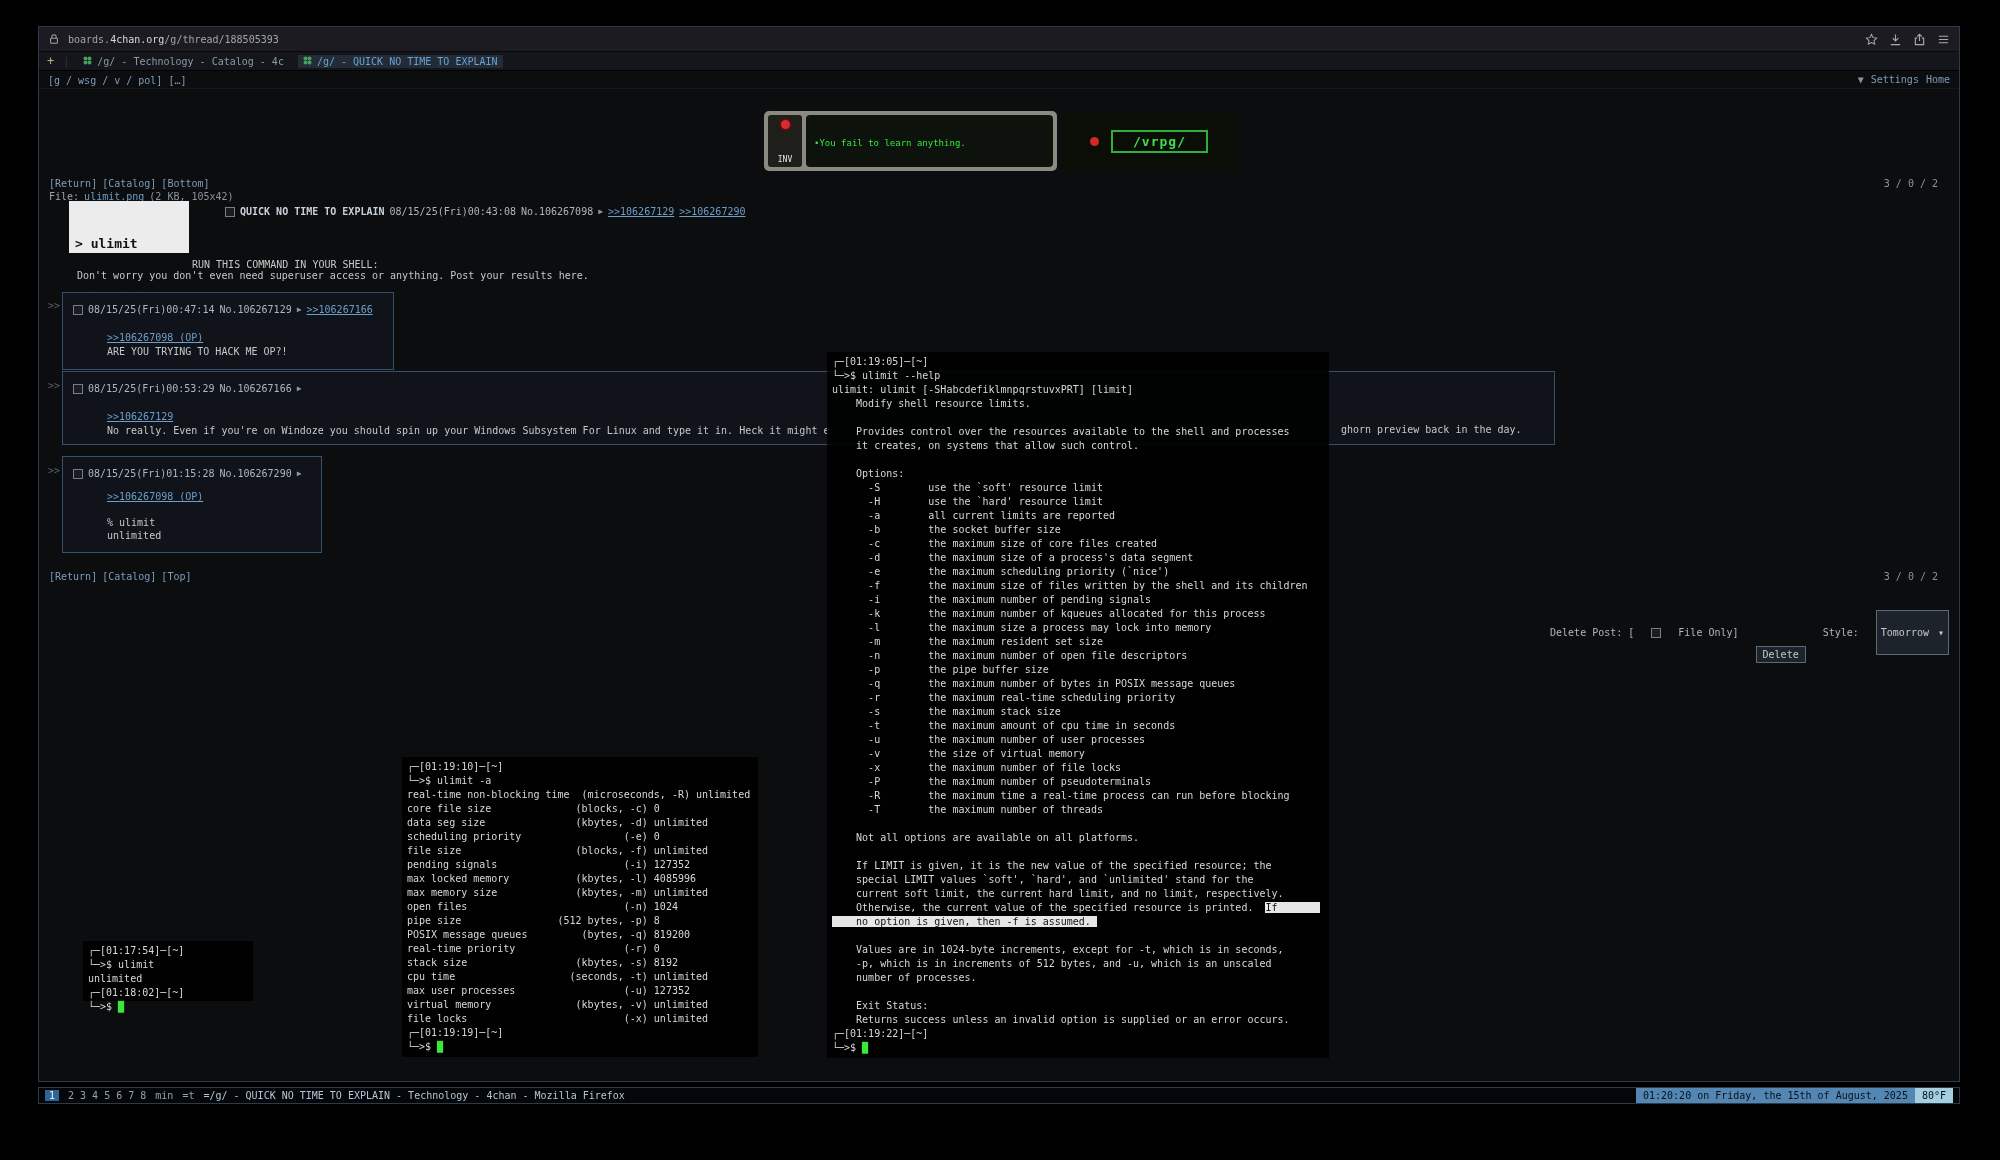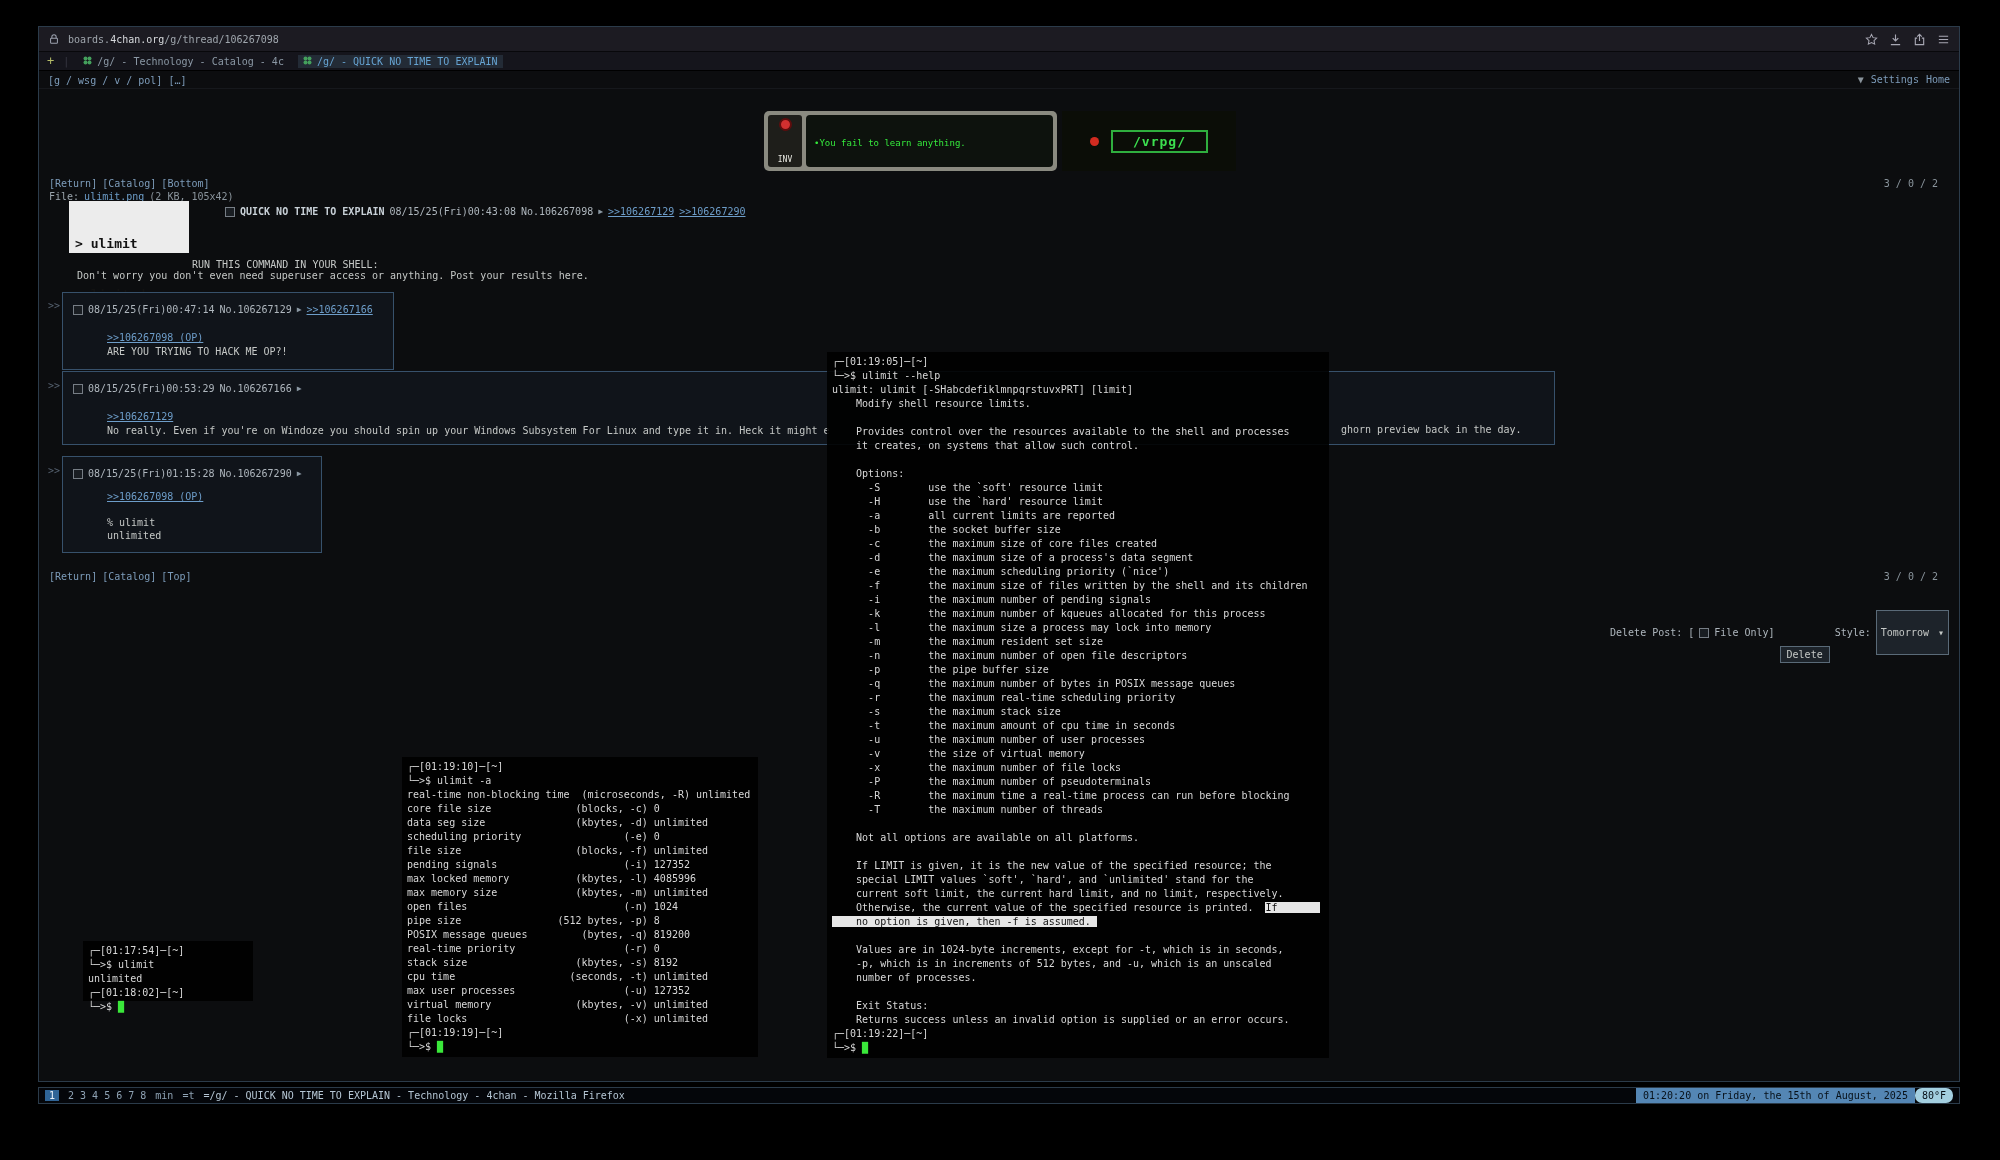--- a/index.html
+++ b/index.html
@@ -71,21 +71,21 @@
            padding:10px 10px 0; }
   .post-head { display:flex; align-items:center; gap:5px; color:#aeb6bd; white-space:nowrap; }
   blockquote { margin:15px 0 0 34px; }
   .r3 blockquote { margin-top:10px; }
   .ptext { margin-top:1px; white-space:pre; }
   .r3 .ptext { margin-top:13px; }
   .r3 .ptext2 { margin-top:0; }
   .tail { position:absolute; left:1278px; top:51px; white-space:pre; }
 
   .delete-row { position:absolute; right:10px; top:531px; display:flex;
-                align-items:center; gap:5px; color:#aeb6bd; }
+                align-items:center; gap:17px; color:#aeb6bd; }
   .btn { border:1px solid #5a6a78; background:#1d232a; padding:1px 6px; color:#c5c8c6; cursor:pointer;margin-top:44px; }
   .select { border:1px solid #5a6a78; background:#1d232a; padding:15px 4px; color:#c5c8c6;
             display:flex; gap:9px; align-items:center; cursor:pointer; }
 
   
   .terminal { position:absolute; background:rgba(0,0,0,0.9); color:#d8d8d8;
               font-size:10px; line-height:14px; padding:3px 5px; z-index:50; }
   .terminal .tline { white-space:pre; height:14px; }
   .terminal .sel { background:#e6e6e6; color:#101010; }
   .terminal .cursor { color:#3ae83a; }
@@ -95,35 +95,35 @@
 
   
   .statusbar { position:absolute; left:38px; top:1087px; width:1922px; height:17px;
                background:#04060a; border:1px solid #2b3b4a; display:flex;
                align-items:center; gap:9px; padding:0 6px; font-size:10px;
                color:#8fa3b5; z-index:60; }
   .ws-active { background:#2f6496; color:#eaf2fa; padding:0 4px; }
   .sb-title { color:#b5c6d4; }
   .sb-right { margin-left:auto; display:flex; align-self:stretch; align-items:stretch; }
   .sb-datetime { background:#5486b4; color:#071018; padding:0 7px; display:flex; align-items:center; }
-  .sb-temp { background:#a3cfe0; color:#071018; padding:0 7px; display:flex; align-items:center;border-radius:7px; }
+  .sb-temp { background:#a3cfe0; color:#071018; padding:0 7px; display:flex; align-items:center; }
 </style>
 </head>
 <body>
 
 <div class="window">
 
   <div class="urlbar">
     <span>
       <svg width="12" height="12" viewBox="0 0 14 14" fill="none" stroke="#9aa0ad" stroke-width="1.2">
           <rect x="3" y="6" width="8" height="6" rx="1"></rect>
           <path d="M4.5 6V4.5a2.5 2.5 0 015 0V6"></path>
         </svg>
     </span>
-    <span class="url"><span>boards.</span><span class="dom">4chan.org</span><span>/g/thread/106267098</span></span>
+    <span class="url"><span>boards.</span><span class="dom">4chan.org</span><span>/g/thread/188505393</span></span>
     <span class="toolbar-icons">
       <span>
           <svg width="13" height="13" viewBox="0 0 14 14" fill="none" stroke="#a8a8b4" stroke-width="1.1">
             <path d="M7 1.5l1.7 3.5 3.8.5-2.8 2.7.7 3.8L7 10.2 3.6 12l.7-3.8L1.5 5.5l3.8-.5z"></path>
           </svg>
         </span>
       <span>
           <svg width="13" height="13" viewBox="0 0 14 14" fill="none" stroke="#a8a8b4" stroke-width="1.2">
             <path d="M7 1.5v7M4 5.5l3 3 3-3M2 12.5h10"></path>
           </svg>

